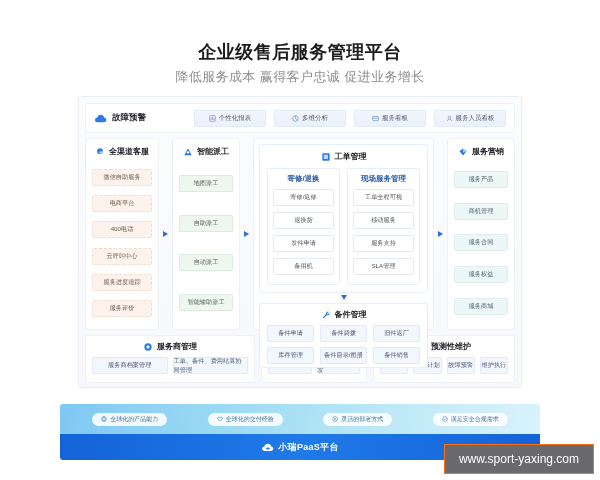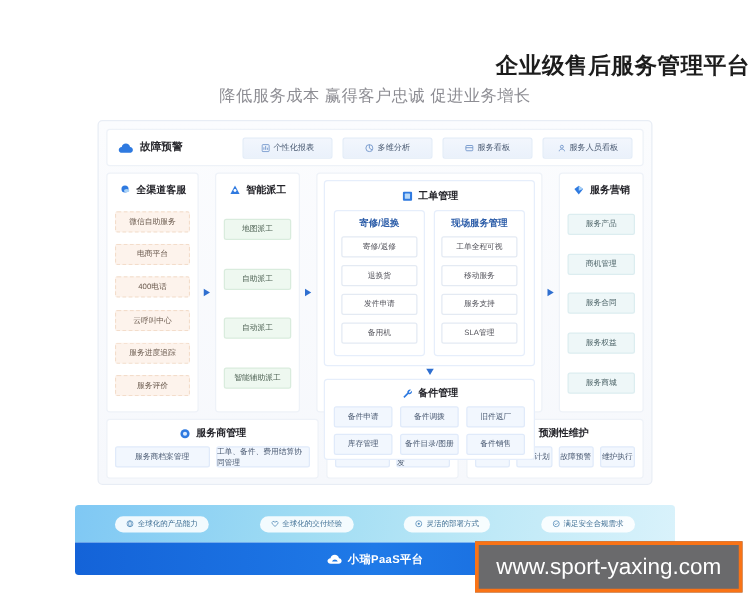--- a/index.html
+++ b/index.html
@@ -17,21 +17,21 @@
     background: #59595a; color: #fff;
     font-size: 14px; letter-spacing: .3px;
     padding: 6px 12px 7px 12px;
     border-radius: 2px;
     white-space: nowrap;
   }
 
   
   .main-title {
     position: absolute; left: 0; top: 40px; width: 600px;
-    text-align: right;
+    text-align: center;
     font-size: 18px; font-weight: bold; color: #1c1c1c;
     letter-spacing: .5px;
   }
   .sub-title {
     position: absolute; left: 0; top: 68px; width: 600px;
     text-align: center;
     font-size: 13px; color: #8d8d93; letter-spacing: .4px;
   }
 
   
@@ -204,23 +204,23 @@
     height: 26px;
     background: linear-gradient(90deg,#1463d8 0%, #1f7ae8 50%, #1463d8 100%);
     display: flex; align-items: center; justify-content: center; gap: 4px;
   }
   .base-bar .lbl { font-size: 9px; font-weight: bold; color: #fff; letter-spacing: .3px; }
 
   
   .wm {
     position: absolute; right: 6px; bottom: 6px;
     background: #6a6a6c;
-    border: 3px solid #f97316;
+    border: 1px solid #f97316;
     color: #fff;
-    font-size: 18px;
+    font-size: 12px;
     padding: 7px 14px;
     white-space: nowrap;
   }
 
   svg { display: block; }
 </style>
 </head>
 <body>
 
 <div id="root">

